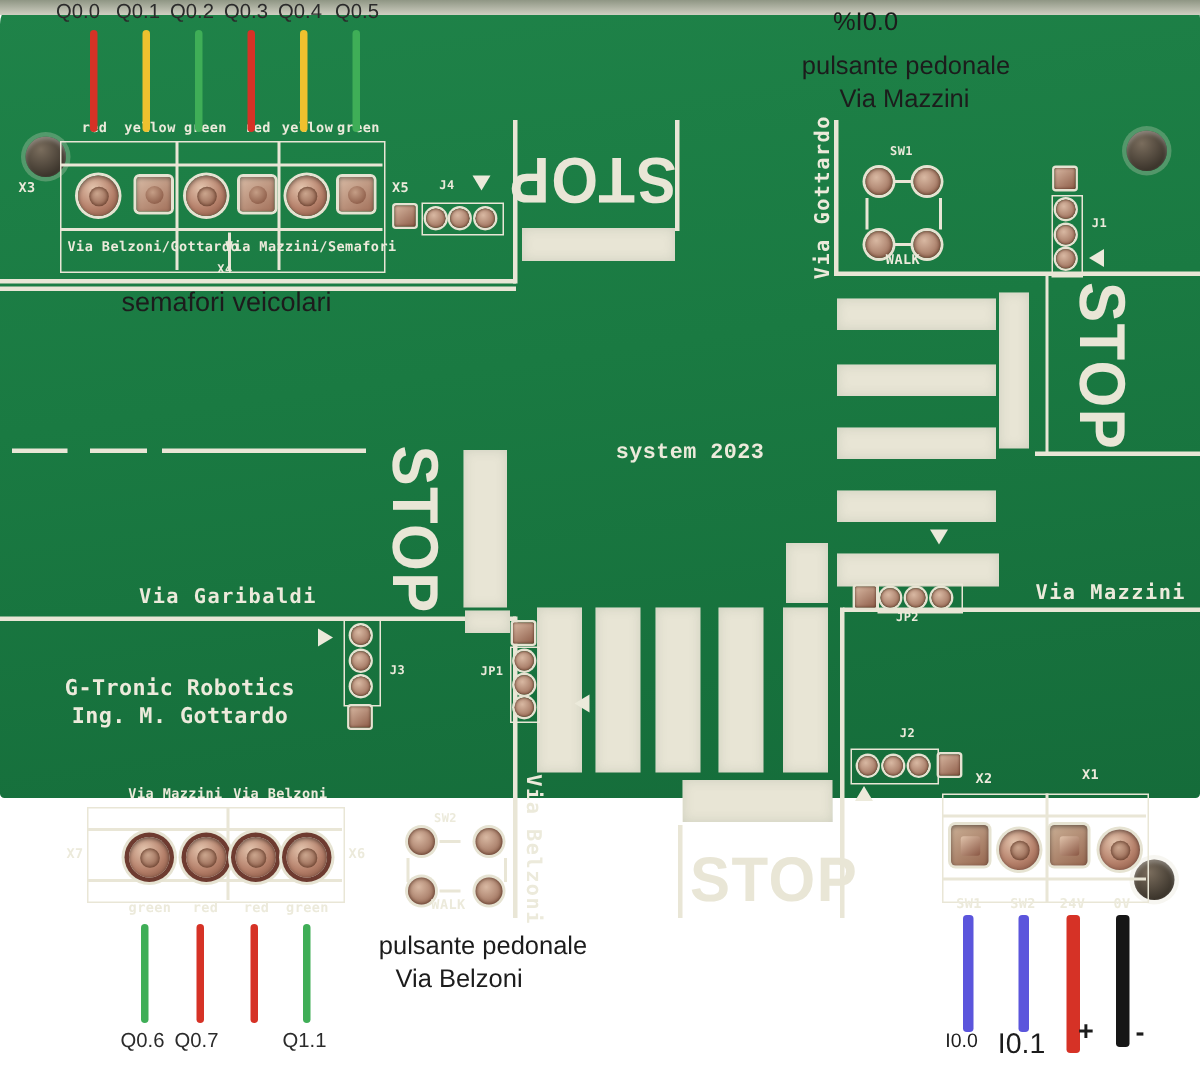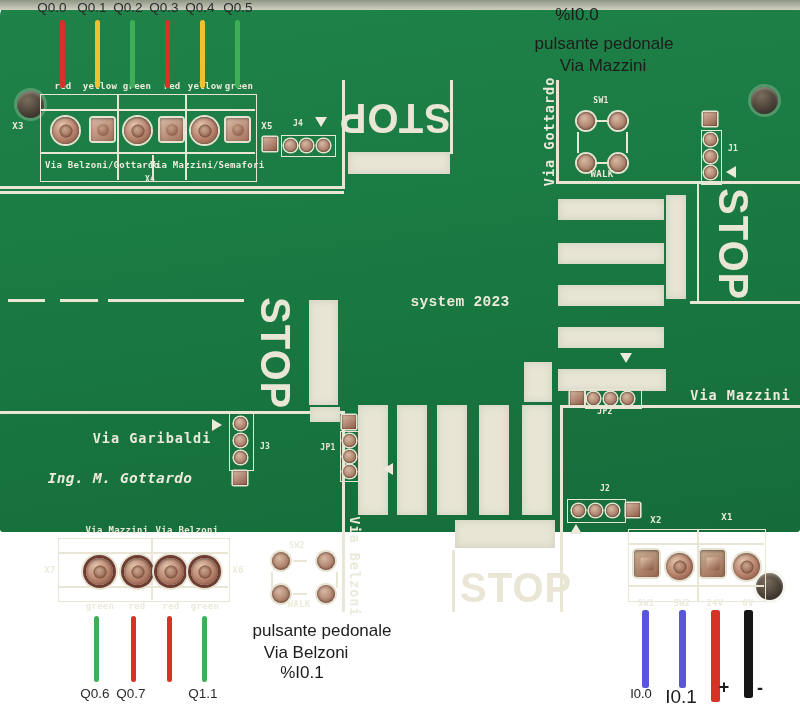--- a/index.html
+++ b/index.html
@@ -114,26 +114,27 @@
 
   <div class="stop" style="left:345px;top:90px;width:106px;height:52px;transform:rotate(180deg) scaleY(1.08);">STOP</div>
   <div class="stop" style="left:217px;top:325px;width:110px;height:54px;transform:rotate(90deg) scaleY(1.08);">STOP</div>
   <div class="stop" style="left:675px;top:216px;width:110px;height:54px;transform:rotate(90deg) scaleY(1.08);">STOP</div>
   <div class="stop" style="left:460px;top:564px;width:98px;height:44px;transform:scaleY(1.05);">STOP</div>
 
   <div class="tri tri-down" style="left:620px;top:353px;"></div>
   <div class="tri tri-left" style="left:383px;top:463px;"></div>
 
   <div class="sk s13" style="left:494px;top:124px;width:110px;transform:rotate(-90deg);">Via Gottardo</div>
-  <div class="sk s13" style="left:92px;top:391px;width:120px;margin-top:40px;">Via Garibaldi</div>
+  <div class="sk s13" style="left:92px;top:391px;width:120px;">Via Garibaldi</div>
   <div class="sk s13" style="left:683px;top:388px;width:115px;">Via Mazzini</div>
   <div class="sk s13" style="left:300px;top:559px;width:110px;transform:rotate(90deg);">Via Belzoni</div>
 
   <div class="sk s14" style="left:360px;top:295px;width:200px;font-family:Liberation Mono, monospace;">system 2023</div>
-  <div class="sk s14" style="left:30px;top:471px;width:180px;font-style:italic;">Ing. M. Gottardo</div>
+  <div class="sk s14" style="left:30px;top:452px;width:180px;">G-Tronic Robotics</div>
+  <div class="sk s14" style="left:30px;top:471px;width:180px;">Ing. M. Gottardo</div>
 
   <div class="box" style="left:40px;top:94px;width:215px;height:86px;"></div>
   <div class="wl" style="left:40px;top:109px;width:215px;height:1.6px;"></div>
   <div class="wl" style="left:40px;top:152px;width:215px;height:1.6px;"></div>
   <div class="wl" style="left:117px;top:94px;width:1.6px;height:86px;"></div>
   <div class="wl" style="left:185px;top:94px;width:1.6px;height:86px;"></div>
   <div class="wl" style="left:152px;top:155px;width:1.6px;height:25px;"></div>
   <div class="term" style="left:52px;top:117px;"></div>
   <div class="vsq" style="left:91px;top:118px;"></div>
   <div class="term" style="left:124px;top:117px;"></div>
@@ -279,17 +280,17 @@
   <div class="wire" style="left: 711px; top: 610px; width: 9px; height: 92px; background: rgb(214, 50, 38);"></div>
   <div class="wire" style="left: 744px; top: 610px; width: 9px; height: 88px; background: rgb(22, 22, 22);"></div>
   <div class="blk" style="left:613px;top:686px;width:56px;font-size:13px;">I0.0</div>
   <div class="blk" style="left:653px;top:686px;width:56px;font-size:19px;">I0.1</div>
   <div class="blk" style="left:714px;top:677px;width:20px;font-size:18px;font-weight:bold;">+</div>
   <div class="blk" style="left:750px;top:678px;width:20px;font-size:18px;font-weight:bold;">-</div>
 
   <div class="blk" style="left:527px;top:5px;width:100px;">%I0.0</div>
   <div class="blk" style="left:504px;top:34px;width:200px;">pulsante pedonale</div>
   <div class="blk" style="left:503px;top:56px;width:200px;">Via Mazzini</div>
+  <div class="blk" style="left:51px;top:191px;width:200px;font-size:18px;">semafori veicolari</div>
   <div class="blk" style="left:222px;top:621px;width:200px;">pulsante pedonale</div>
   <div class="blk" style="left:206px;top:643px;width:200px;">Via Belzoni</div>
-  <div class="blk" style="left:202px;top:663px;width:200px;">%I0.1</div>
 
 </div>
 
 </body></html>

